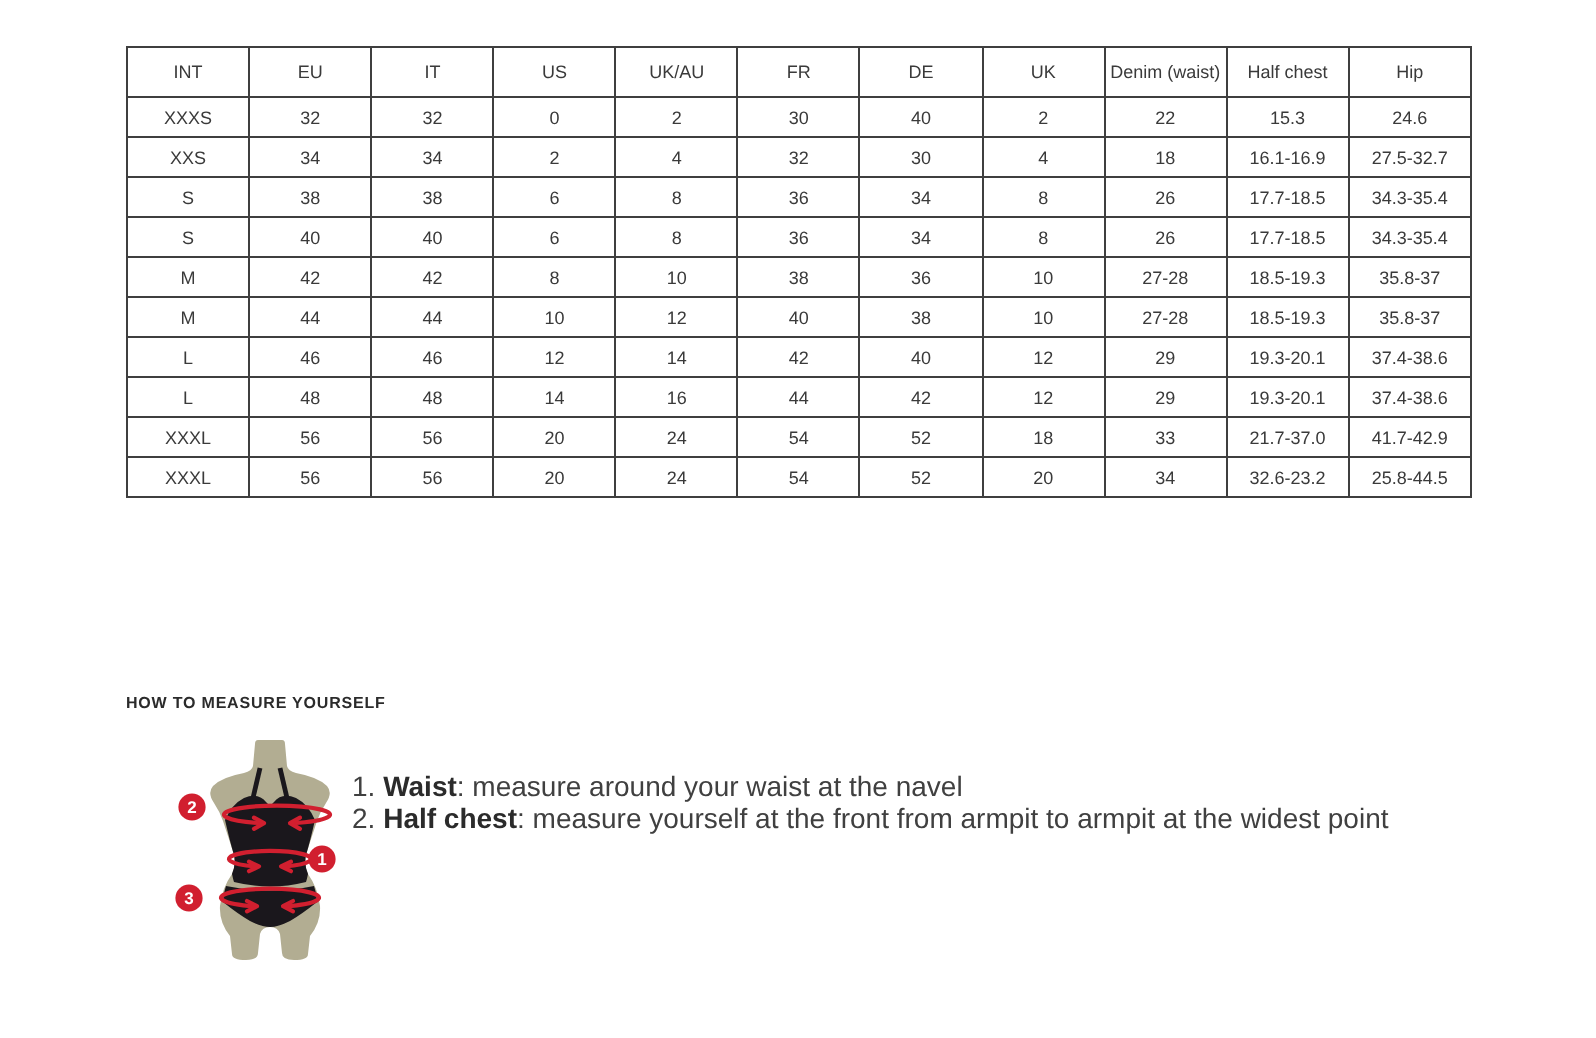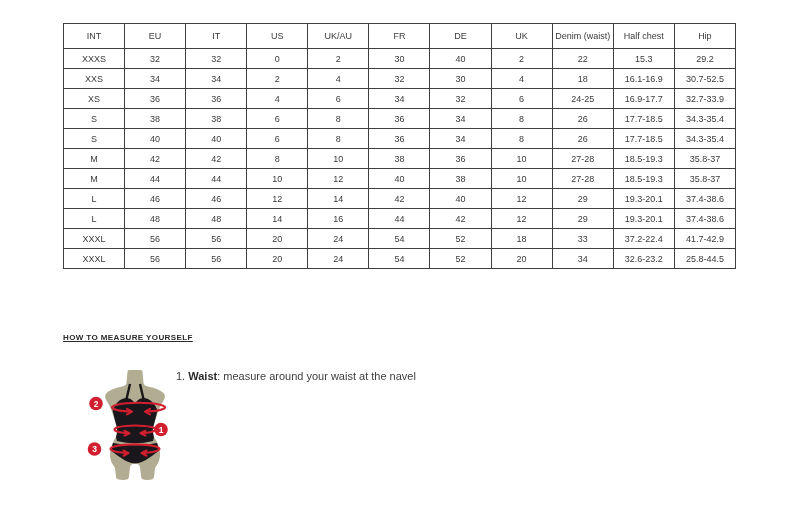--- a/index.html
+++ b/index.html
@@ -24,31 +24,30 @@
   }
   .size-table th,.size-table td{
     border:1px solid var(--table_border);
     text-align:center;vertical-align:middle;
     font-weight:400;padding:0;
     white-space:nowrap;overflow:hidden;
   }
   .size-table th{height:25px;font-size:9px;}
   .size-table td{height:20px;}
   .measure-title{
-    position:absolute;left:63px;top:333px;
+    position:absolute;left:63px;top:347px;
     font-size:8px;font-weight:bold;letter-spacing:.4px;
     color:var(--heading_text);
-    text-decoration:underline;
   }
   .figure-wrap{
     position:absolute;left:82px;top:368px;width:100px;height:147px;
   }
   .steps{
-    position:absolute;left:176px;top:368px;
-    font-size:11px;line-height:16.4px;color:var(--body_text);
+    position:absolute;left:176px;top:385px;
+    font-size:14px;line-height:16.4px;color:var(--body_text);
   }
   .step b{font-weight:bold;color:var(--heading_text);}
 </style>
 </head>
 <body>
 
 <table class="size-table">
     <thead>
       <tr>
         <th>INT</th>
@@ -69,47 +68,34 @@
         <td>XXXS</td>
         <td>32</td>
         <td>32</td>
         <td>0</td>
         <td>2</td>
         <td>30</td>
         <td>40</td>
         <td>2</td>
         <td>22</td>
         <td>15.3</td>
-        <td>29.2</td>
+        <td>24.6</td>
       </tr>
       <tr>
         <td>XXS</td>
         <td>34</td>
         <td>34</td>
         <td>2</td>
         <td>4</td>
         <td>32</td>
         <td>30</td>
         <td>4</td>
         <td>18</td>
         <td>16.1-16.9</td>
-        <td>30.7-52.5</td>
-      </tr>
-      <tr>
-        <td>XS</td>
-        <td>36</td>
-        <td>36</td>
-        <td>4</td>
-        <td>6</td>
-        <td>34</td>
-        <td>32</td>
-        <td>6</td>
-        <td>24-25</td>
-        <td>16.9-17.7</td>
-        <td>32.7-33.9</td>
+        <td>27.5-32.7</td>
       </tr>
       <tr>
         <td>S</td>
         <td>38</td>
         <td>38</td>
         <td>6</td>
         <td>8</td>
         <td>36</td>
         <td>34</td>
         <td>8</td>
@@ -185,21 +171,21 @@
       <tr>
         <td>XXXL</td>
         <td>56</td>
         <td>56</td>
         <td>20</td>
         <td>24</td>
         <td>54</td>
         <td>52</td>
         <td>18</td>
         <td>33</td>
-        <td>37.2-22.4</td>
+        <td>21.7-37.0</td>
         <td>41.7-42.9</td>
       </tr>
       <tr>
         <td>XXXL</td>
         <td>56</td>
         <td>56</td>
         <td>20</td>
         <td>24</td>
         <td>54</td>
         <td>52</td>
@@ -261,13 +247,14 @@
     </g>
     <g>
       <circle cx="12.5" cy="81" r="6.8" fill="var(--accent_red)"></circle>
       <text x="12.5" y="81" dy=".36em" text-anchor="middle" font-size="8.5" font-weight="bold" fill="#ffffff">3</text>
     </g>
   </svg>
 </div>
 
 <div class="steps">
   <div class="step"><span>1.</span> <b>Waist</b><span>: measure around your waist at the navel</span></div>
+  <div class="step"><span>2.</span> <b>Half chest</b><span>: measure yourself at the front from armpit to armpit at the widest point</span></div>
 </div>
 
 </body></html>

